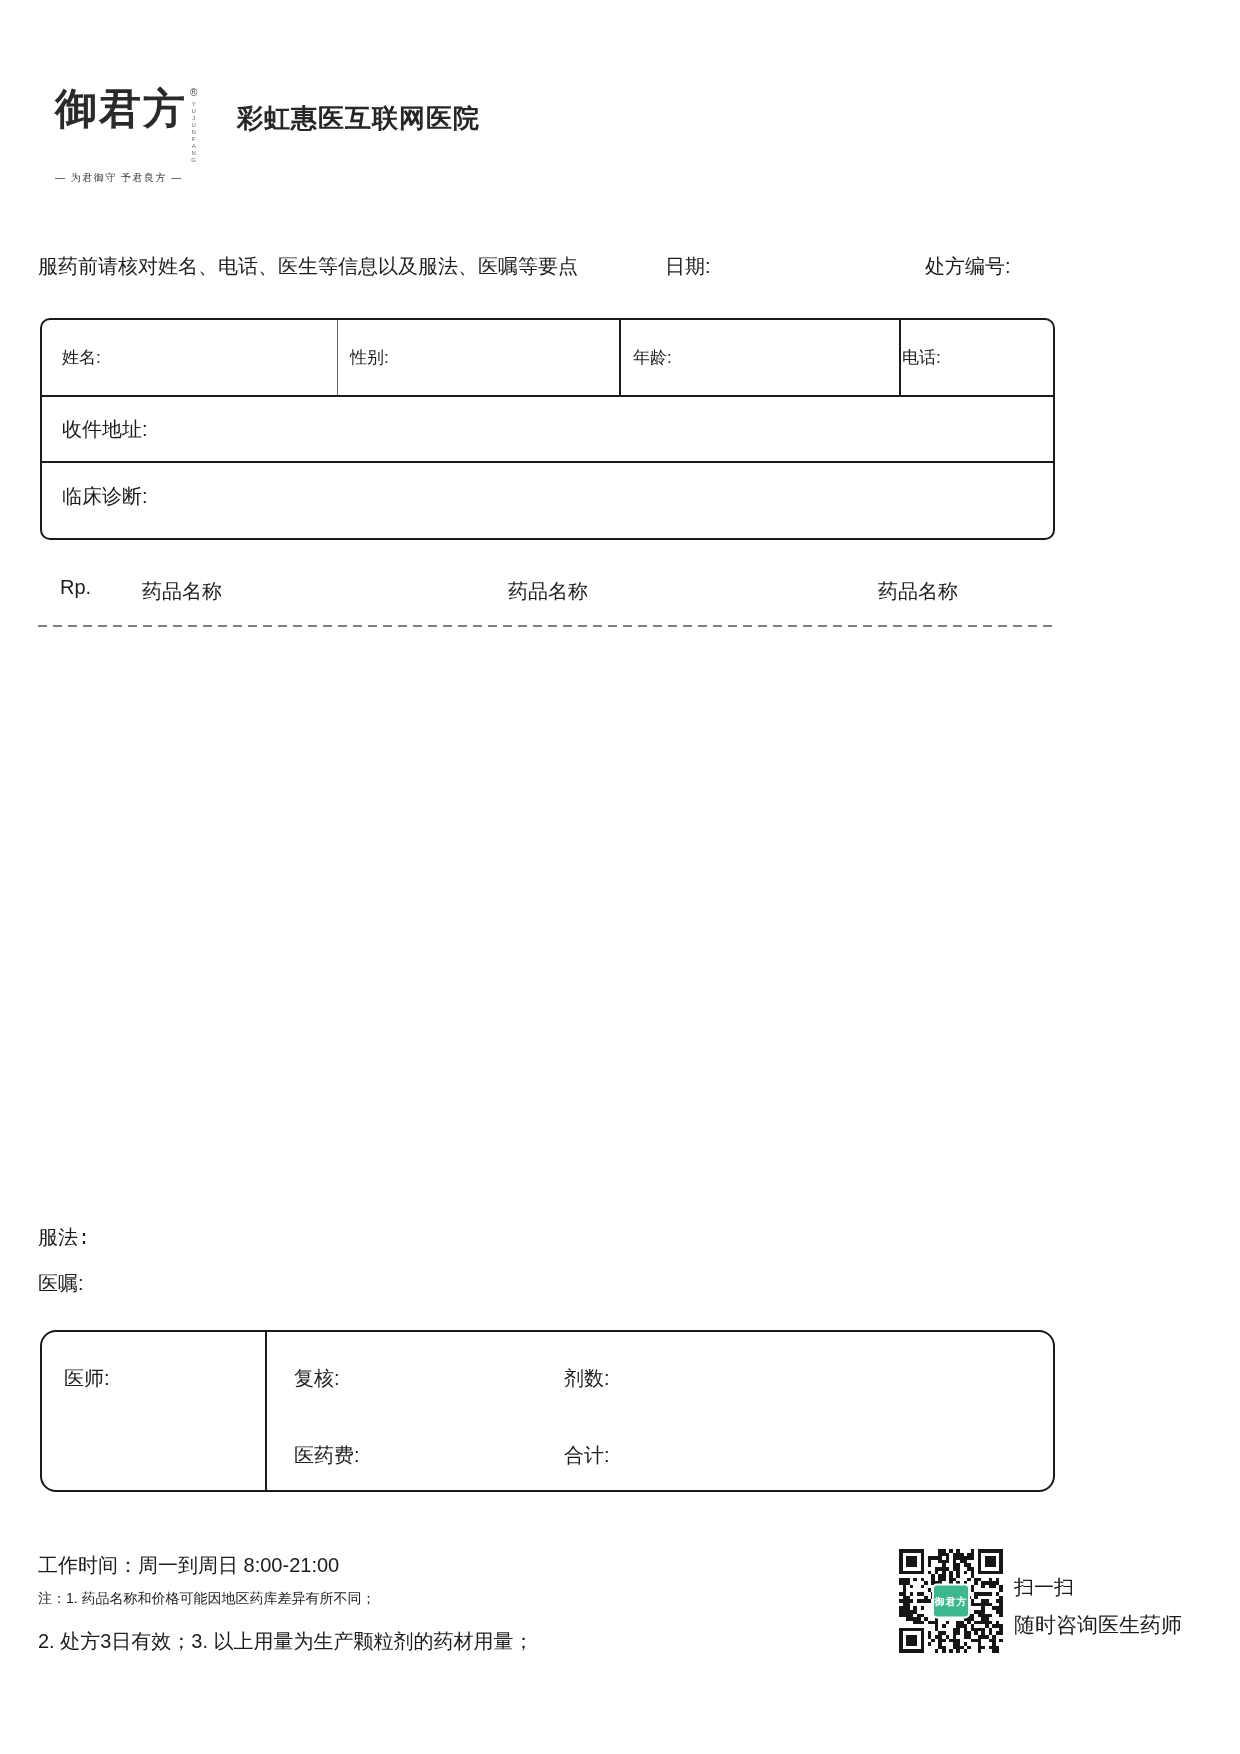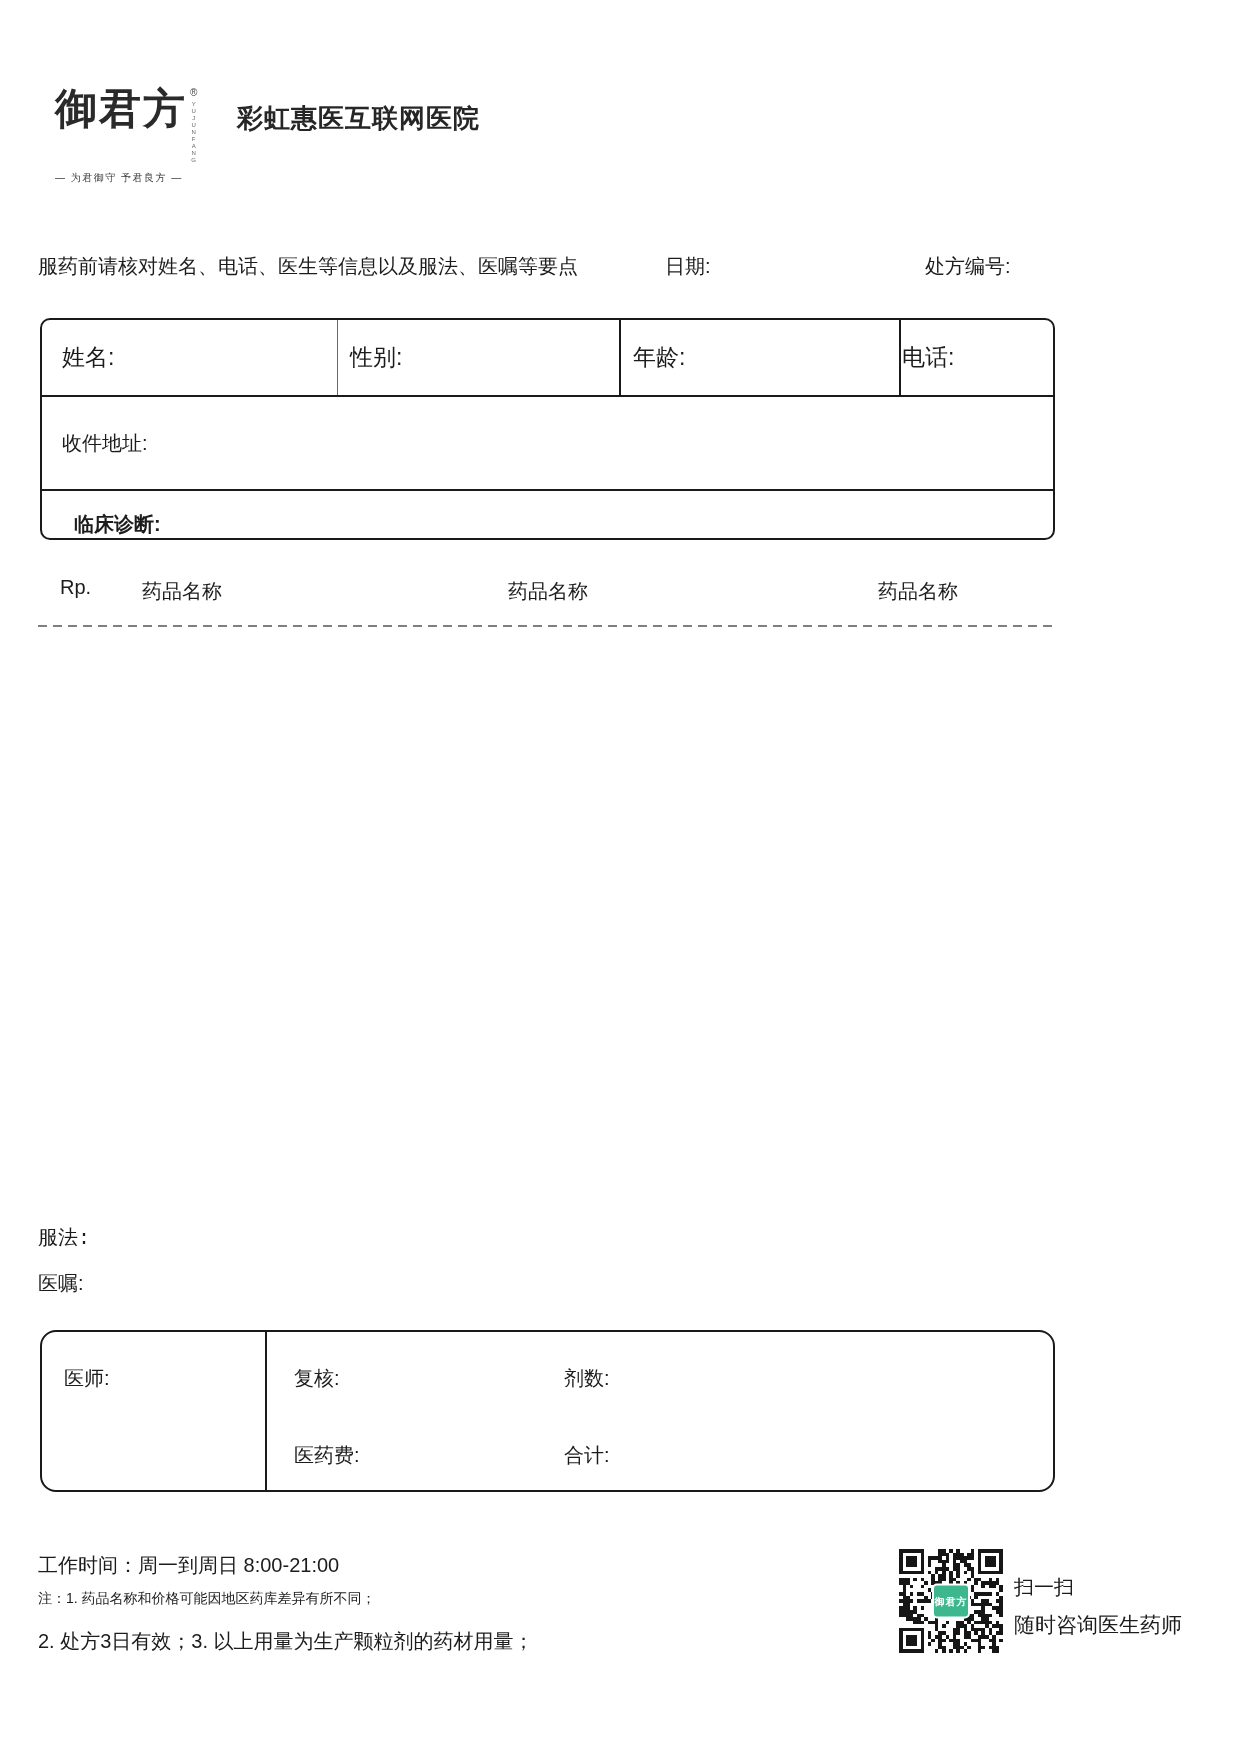--- a/index.html
+++ b/index.html
@@ -34,27 +34,27 @@
   .notice-text { left:38px; top:253px; font-size:20px; }
   .date-label { left:665px; top:253px; font-size:20px; }
   .rxno-label { left:925px; top:253px; font-size:20px; }
 
   
   .patient-box {
     left:40px; top:318px; width:1015px; height:222px;
     border:2px solid #1a1a1a; border-radius:10px; overflow:hidden;
   }
   .p-row1 { display:flex; height:77px; border-bottom:2px solid #1a1a1a; }
-  .p-cell { display:flex; align-items:center; font-size:23px; }
+  .p-cell { display:flex; align-items:center; font-size:17px; }
   .p-cell-name   { width:295px; padding-left:20px; }
   .p-cell-gender { width:282px; padding-left:12px; border-left:1px solid #a16207; }
   .p-cell-age    { width:280px; padding-left:12px; border-left:2px solid #1a1a1a; }
   .p-cell-phone  { flex:1;      padding-left:1px; border-left:2px solid #1a1a1a; }
-  .p-row2 { display:flex; align-items:center; height:94px; border-bottom:2px solid #1a1a1a; padding-left:20px; font-size:20px; }
-  .p-row3 { display:flex; align-items:center; height:66px; padding-left:32px; font-size:20px;font-weight:bold; }
+  .p-row2 { display:flex; align-items:center; height:66px; border-bottom:2px solid #1a1a1a; padding-left:20px; font-size:20px; }
+  .p-row3 { display:flex; align-items:center; height:66px; padding-left:20px; font-size:20px; }
 
   
   .rp-label { left:60px;  top:576px; font-size:20px; }
   .drug-h1  { left:142px; top:578px; font-size:20px; }
   .drug-h2  { left:508px; top:578px; font-size:20px; }
   .drug-h3  { left:878px; top:578px; font-size:20px; }
   .dashed-line {
     left:38px; top:625px; width:1020px; height:2px;
     background:repeating-linear-gradient(90deg,#7f7f7f 0 9px,transparent 9px 15px);
   }

